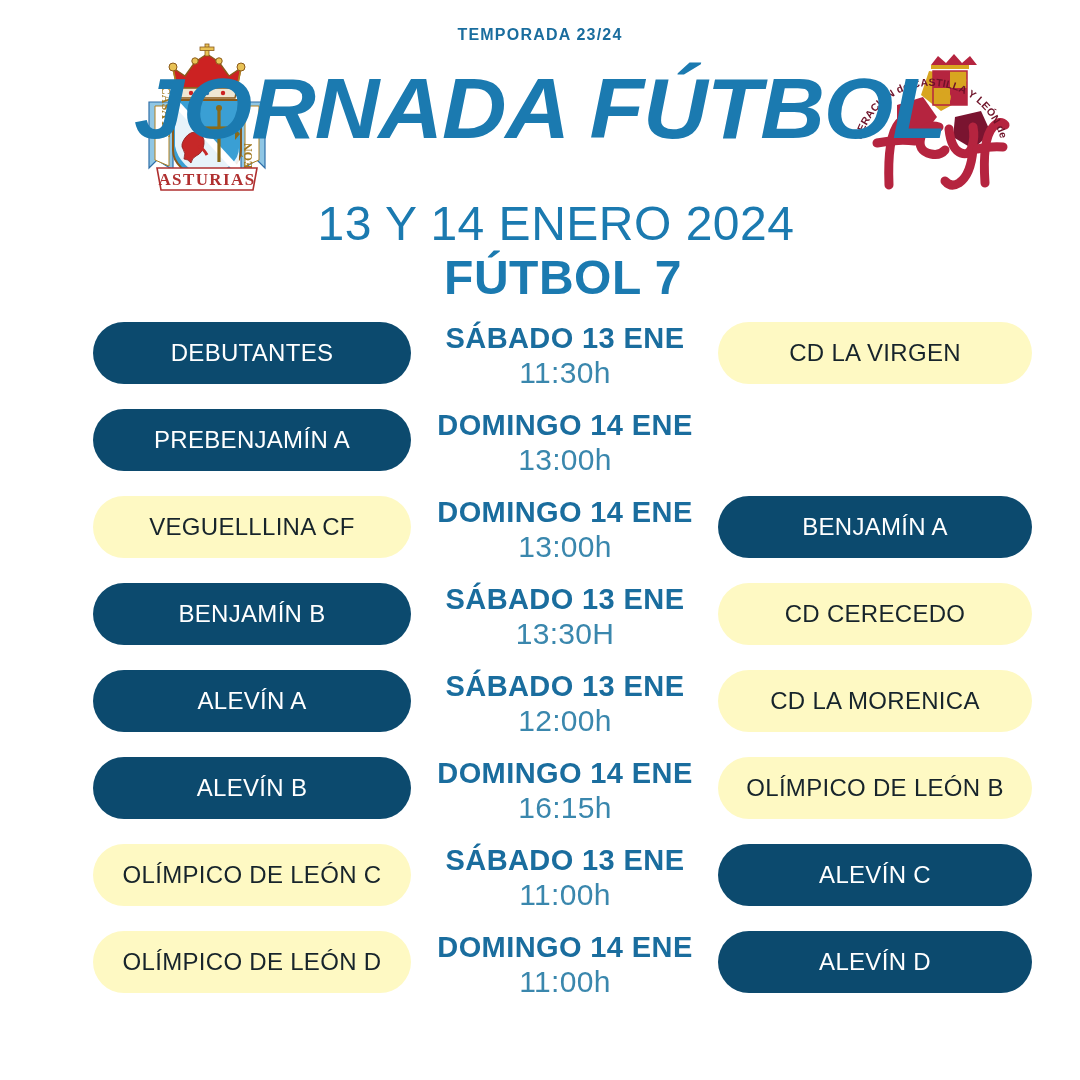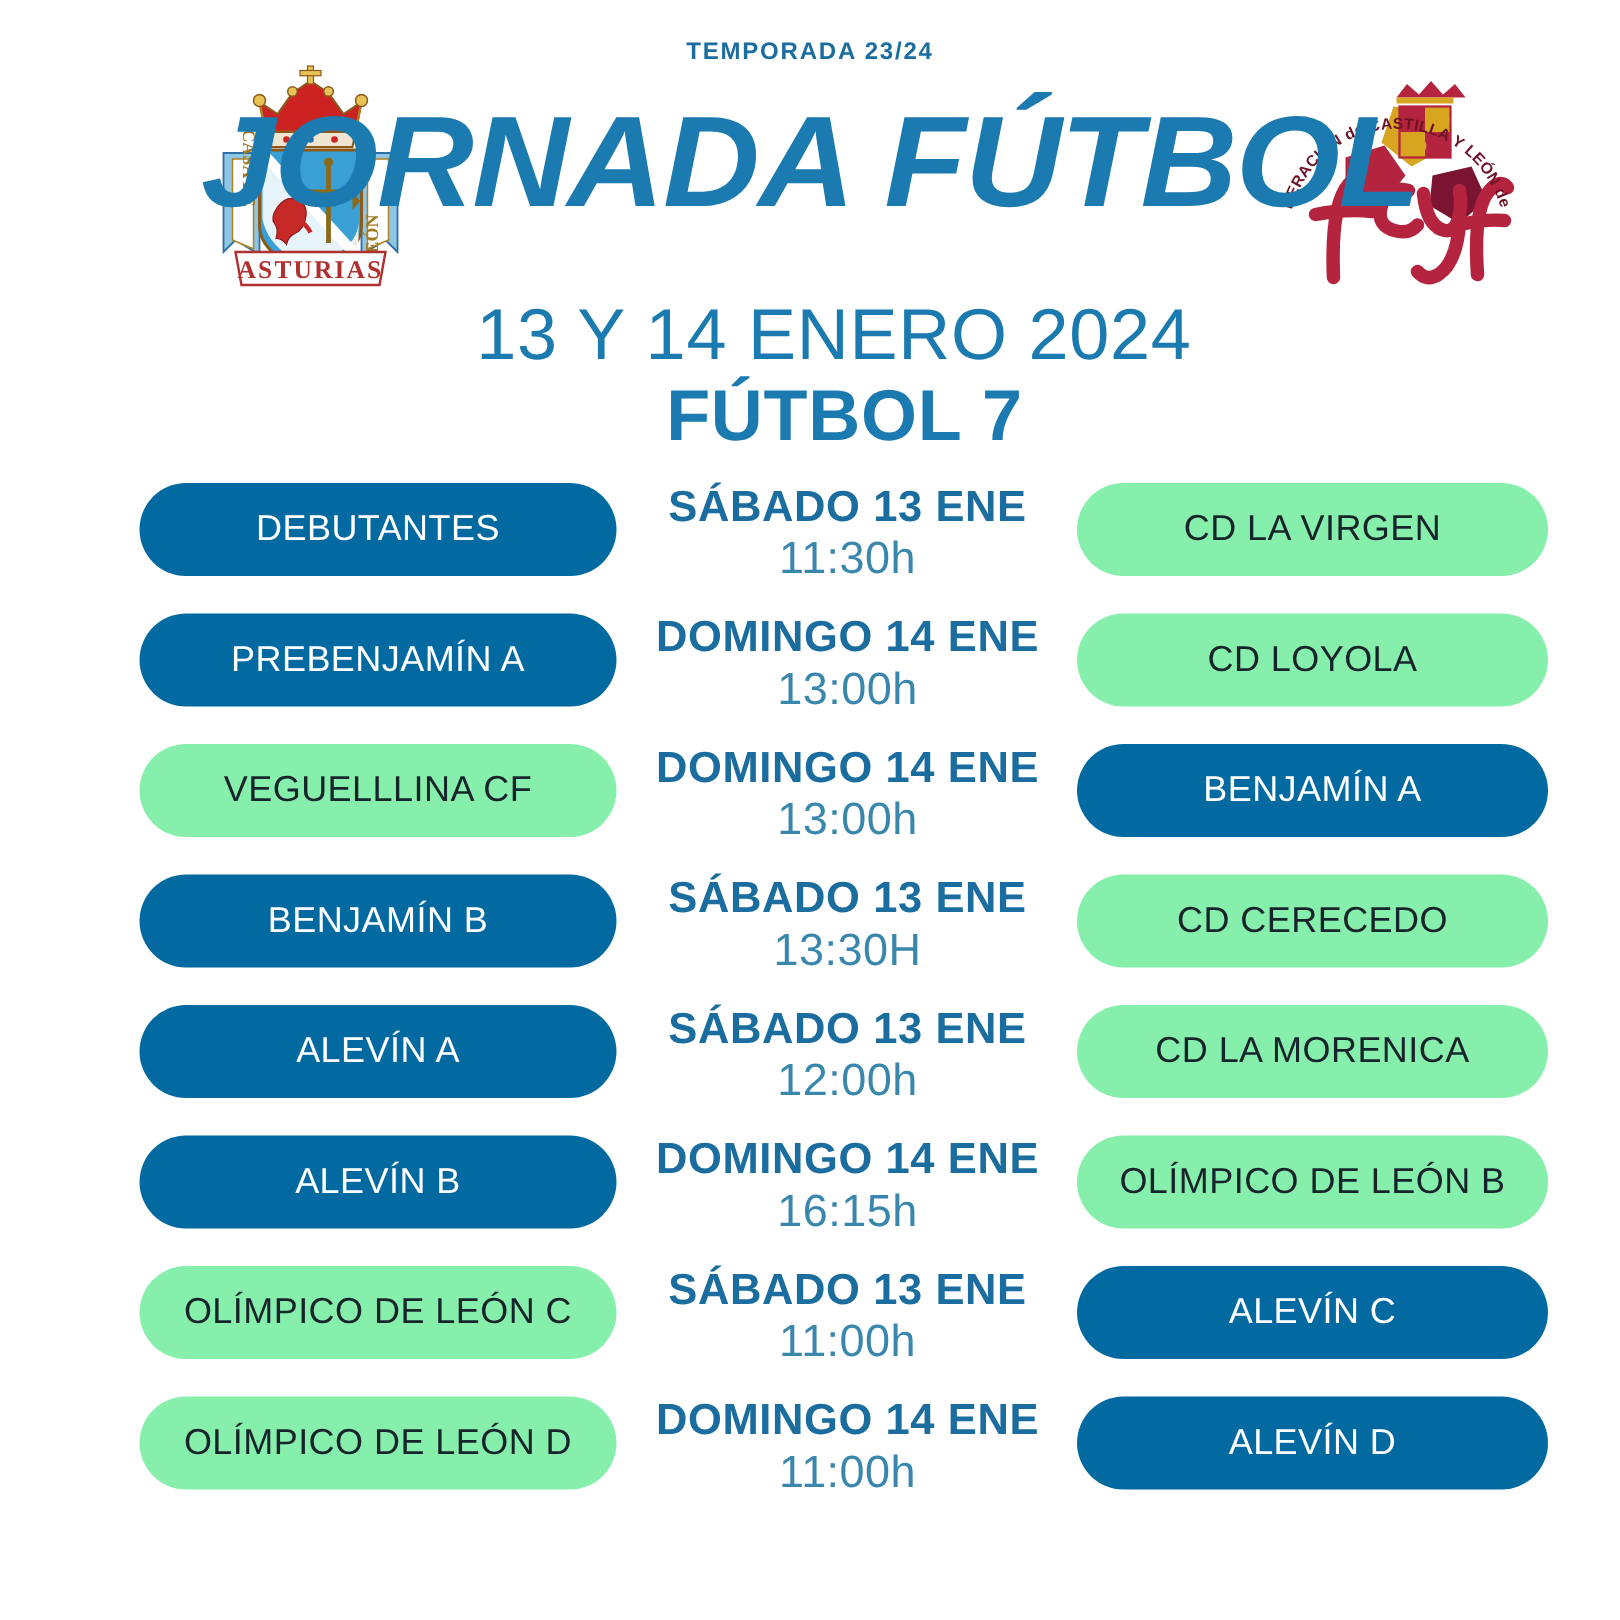--- a/index.html
+++ b/index.html
@@ -123,25 +123,25 @@
     font-size: 24px;
     letter-spacing: 0.3px;
     white-space: nowrap;
     font-family: "Liberation Sans", sans-serif;
   }
 
   .pill.home { left: 93px; width: 318px; }
   .pill.away { left: 718px; width: 314px; }
 
   .pill.dark {
-    background: #0369a1;
+    background: #0c4a6e;
     color: #ffffff;
   }
   .pill.light {
-    background: #86efac;
+    background: #fef9c3;
     color: #17242b;
   }
 
   .center {
     position: absolute;
     left: 415px;
     top: 0;
     width: 300px;
     text-align: center;
   }
@@ -263,21 +263,20 @@
         <div class="time">11:30h</div>
       </div>
       <div class="pill away light">CD LA VIRGEN</div>
     </div>
     <div class="row">
       <div class="pill home dark">PREBENJAMÍN A</div>
       <div class="center">
         <div class="day">DOMINGO 14 ENE</div>
         <div class="time">13:00h</div>
       </div>
-      <div class="pill away light">CD LOYOLA</div>
     </div>
     <div class="row">
       <div class="pill home light">VEGUELLLINA CF</div>
       <div class="center">
         <div class="day">DOMINGO 14 ENE</div>
         <div class="time">13:00h</div>
       </div>
       <div class="pill away dark">BENJAMÍN A</div>
     </div>
     <div class="row">

